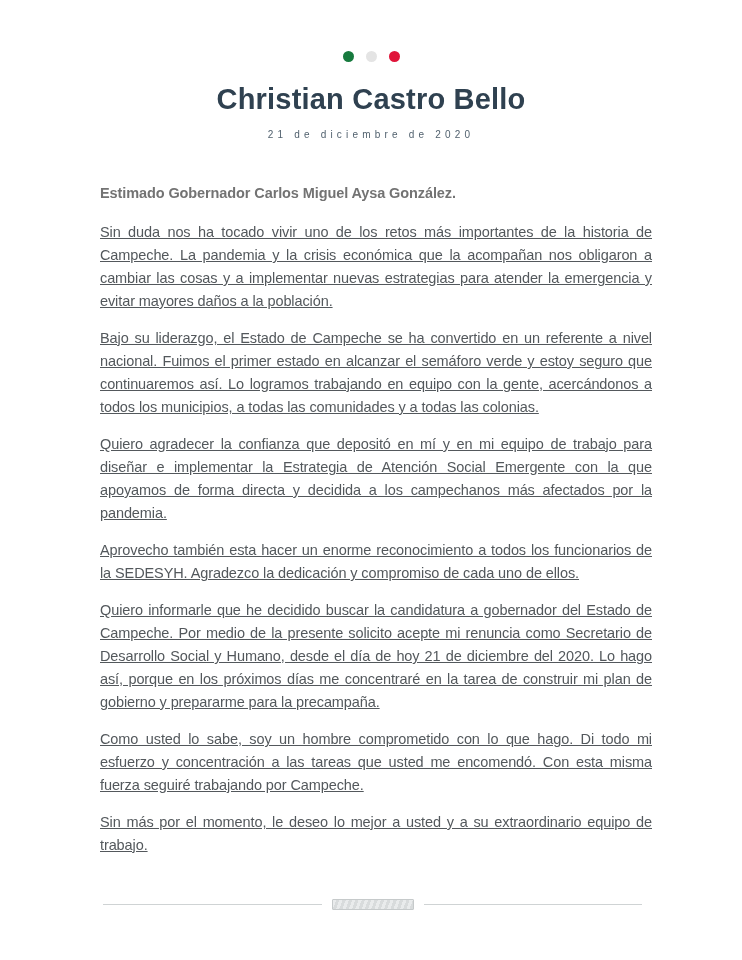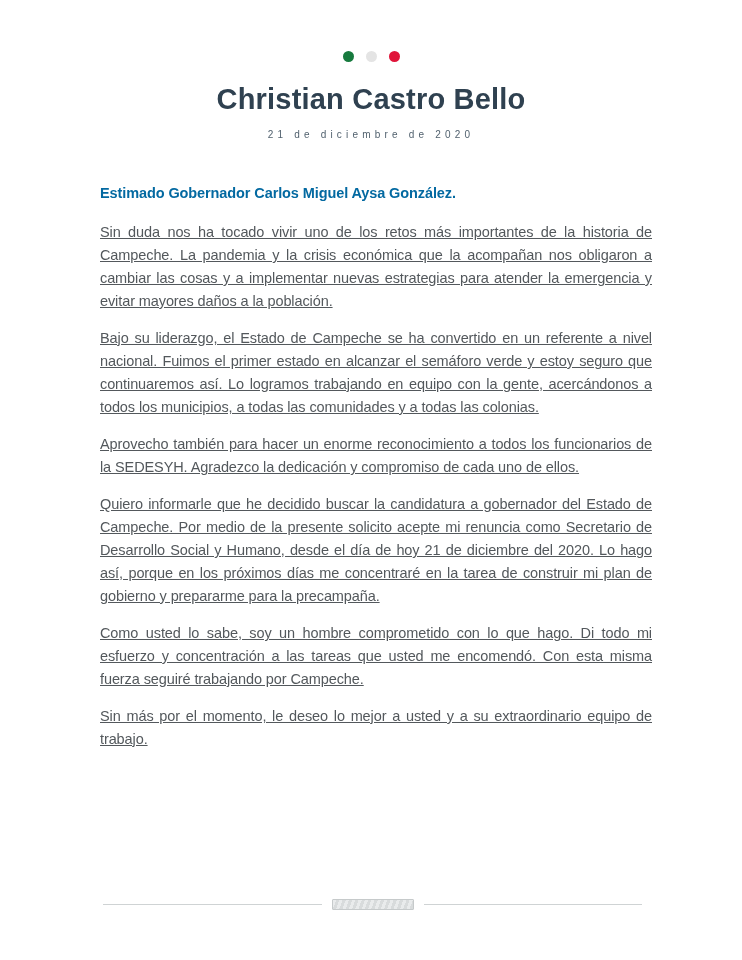--- a/index.html
+++ b/index.html
@@ -43,21 +43,21 @@
   .letter {
     margin: 42px 90px 0 100px;
     color: #53585c;
     font-size: 14.5px;
     line-height: 23px;
     letter-spacing: -0.1px;
   }
   .salutation {
     margin: 0 0 16px 0;
     font-weight: bold;
-    color: #0369a1;
+    color: #737373;
   }
   .para {
     margin: 0 0 14px 0;
     text-align: justify;
     text-decoration: underline;
   }
   .divider {
     position: absolute;
     top: 899px;
     left: 103px;
@@ -96,21 +96,22 @@
 
   <h1 class="title">Christian Castro Bello</h1>
 
   <div class="date">21 de diciembre de 2020</div>
 
   <div class="letter">
     <p class="salutation">Estimado Gobernador Carlos Miguel Aysa González.</p>
     <div>
         <p class="para">Sin duda nos ha tocado vivir uno de los retos más importantes de la historia de Campeche. La pandemia y la crisis económica que la acompañan nos obligaron a cambiar las cosas y a implementar nuevas estrategias para atender la emergencia y evitar mayores daños a la población.</p>
         <p class="para">Bajo su liderazgo, el Estado de Campeche se ha convertido en un referente a nivel nacional. Fuimos el primer estado en alcanzar el semáforo verde y estoy seguro que continuaremos así. Lo logramos trabajando en equipo con la gente, acercándonos a todos los municipios, a todas las comunidades y a todas las colonias.</p>
-        <p class="para">Aprovecho también para hacer un enorme reconocimiento a todos los funcionarios de la SEDESYH. Agradezco la dedicación y compromiso de cada uno de ellos.</p>
+        <p class="para">Quiero agradecer la confianza que depositó en mí y en mi equipo de trabajo para diseñar e implementar la Estrategia de Atención Social Emergente con la que apoyamos de forma directa y decidida a los campechanos más afectados por la pandemia.</p>
+        <p class="para">Aprovecho también esta hacer un enorme reconocimiento a todos los funcionarios de la SEDESYH. Agradezco la dedicación y compromiso de cada uno de ellos.</p>
         <p class="para">Quiero informarle que he decidido buscar la candidatura a gobernador del Estado de Campeche. Por medio de la presente solicito acepte mi renuncia como Secretario de Desarrollo Social y Humano, desde el día de hoy 21 de diciembre del 2020. Lo hago así, porque en los próximos días me concentraré en la tarea de construir mi plan de gobierno y prepararme para la precampaña.</p>
         <p class="para">Como usted lo sabe, soy un hombre comprometido con lo que hago. Di todo mi esfuerzo y concentración a las tareas que usted me encomendó. Con esta misma fuerza seguiré trabajando por Campeche.</p>
         <p class="para">Sin más por el momento, le deseo lo mejor a usted y a su extraordinario equipo de trabajo.</p>
       </div>
   </div>
 
   <div class="divider">
     <span class="divider-line"></span>
     <span class="hatch"></span>
     <span class="divider-line"></span>

